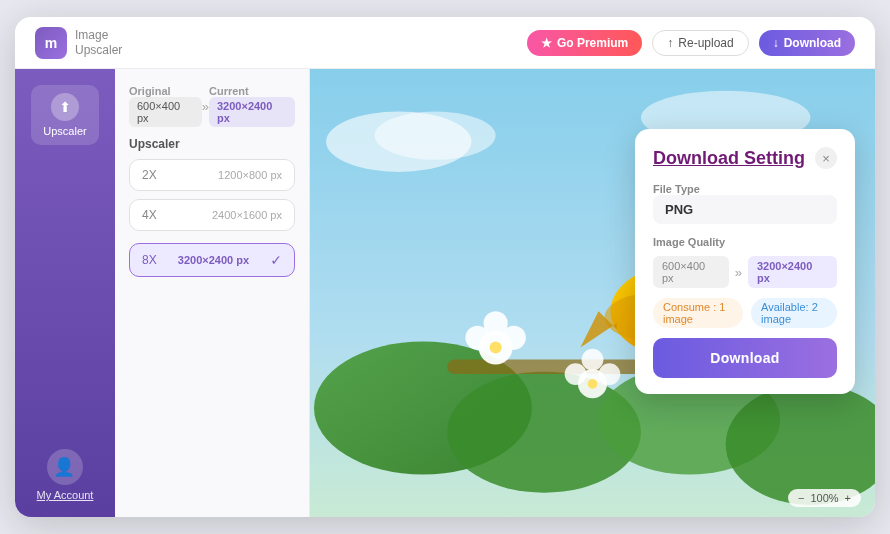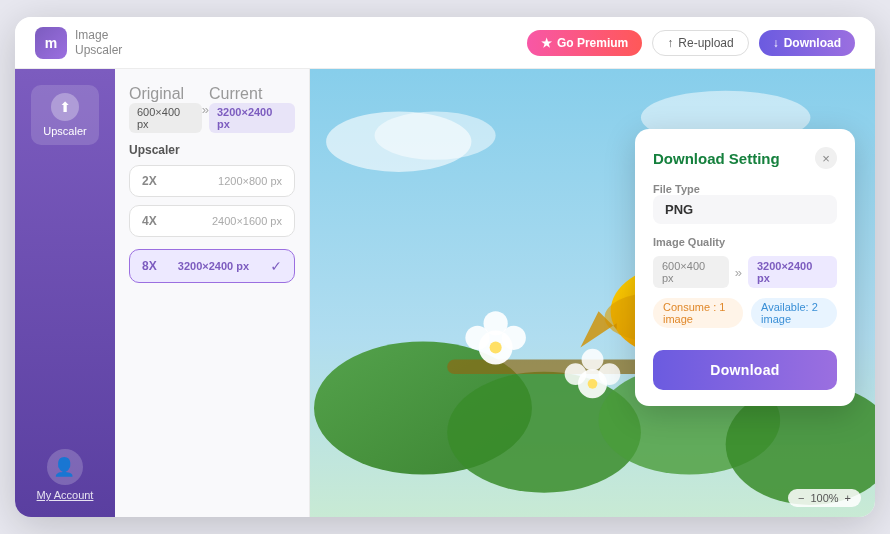--- a/index.html
+++ b/index.html
@@ -179,23 +179,23 @@
       border-right: 1px solid #ebebeb;
       flex-shrink: 0;
     }
     .size-header {
       display: flex;
       align-items: center;
       justify-content: space-between;
       margin-bottom: 10px;
     }
     .size-label {
-      font-size: 16px;
+      font-size: 11px;
       color: #999;
-      font-weight: 400;
+      font-weight: 700;
     }
     .size-badge {
       background: #ececec;
       border-radius: 6px;
       padding: 3px 8px;
       font-size: 11px;
       color: #555;
       font-weight: 500;
     }
     .size-arrow {
@@ -227,21 +227,21 @@
       margin-bottom: 8px;
       cursor: pointer;
     }
     .upscale-option.active {
       background: #ede9ff;
       border-color: #9b6fe0;
       margin-top: 12px;
     }
     .upscale-x {
       font-size: 12px;
-      font-weight: 700;
+      font-weight: 400;
       color: #7c5cbf;
       text-align: center;
     }
     .upscale-option:not(.active) .upscale-x {
       color: #888;
     }
     .upscale-size {
       font-size: 11px;
       color: #aaa;
     }
@@ -288,23 +288,24 @@
       padding: 18px 18px 16px;
       z-index: 100;
     }
     .modal-header {
       display: flex;
       align-items: center;
       justify-content: space-between;
       margin-bottom: 14px;
     }
     .modal-title {
-      font-size: 15px;
+      font-size: 18px;
       font-weight: 700;
-      color: #15803d;
+      color: #701a75;
+      text-decoration: underline;
     }
     .modal-close {
       width: 22px;
       height: 22px;
       background: #f0f0f0;
       border-radius: 50%;
       border: none;
       cursor: pointer;
       display: flex;
       align-items: center;
@@ -355,21 +356,21 @@
       border-radius: 6px;
       padding: 4px 9px;
       font-size: 11px;
       color: #7c5cbf;
       font-weight: 600;
     }
     .consume-row {
       display: flex;
       align-items: center;
       gap: 8px;
-      margin-bottom: 22px;
+      margin-bottom: 10px;
     }
     .consume-badge {
       background: #fff4e8;
       border-radius: 20px;
       padding: 3px 10px;
       font-size: 11px;
       color: #e0882a;
       font-weight: 500;
     }
     .available-badge {

